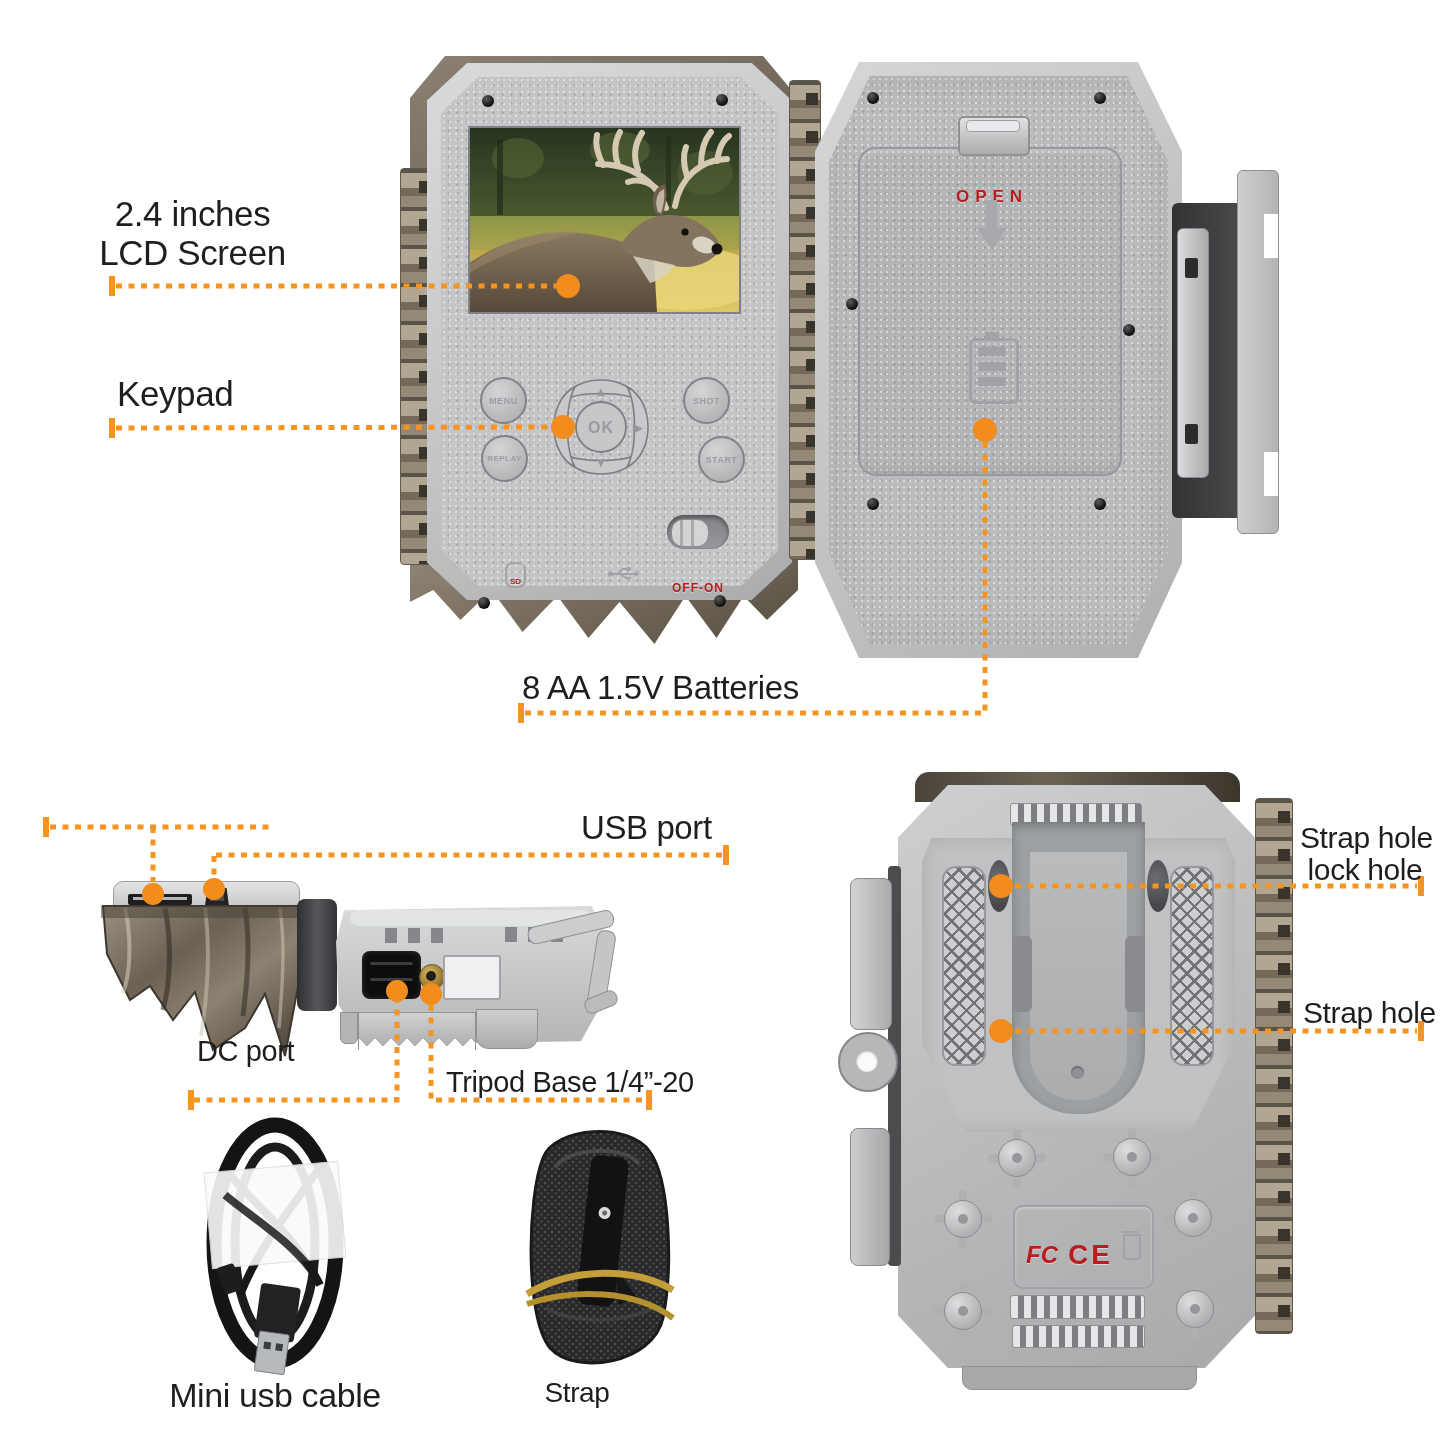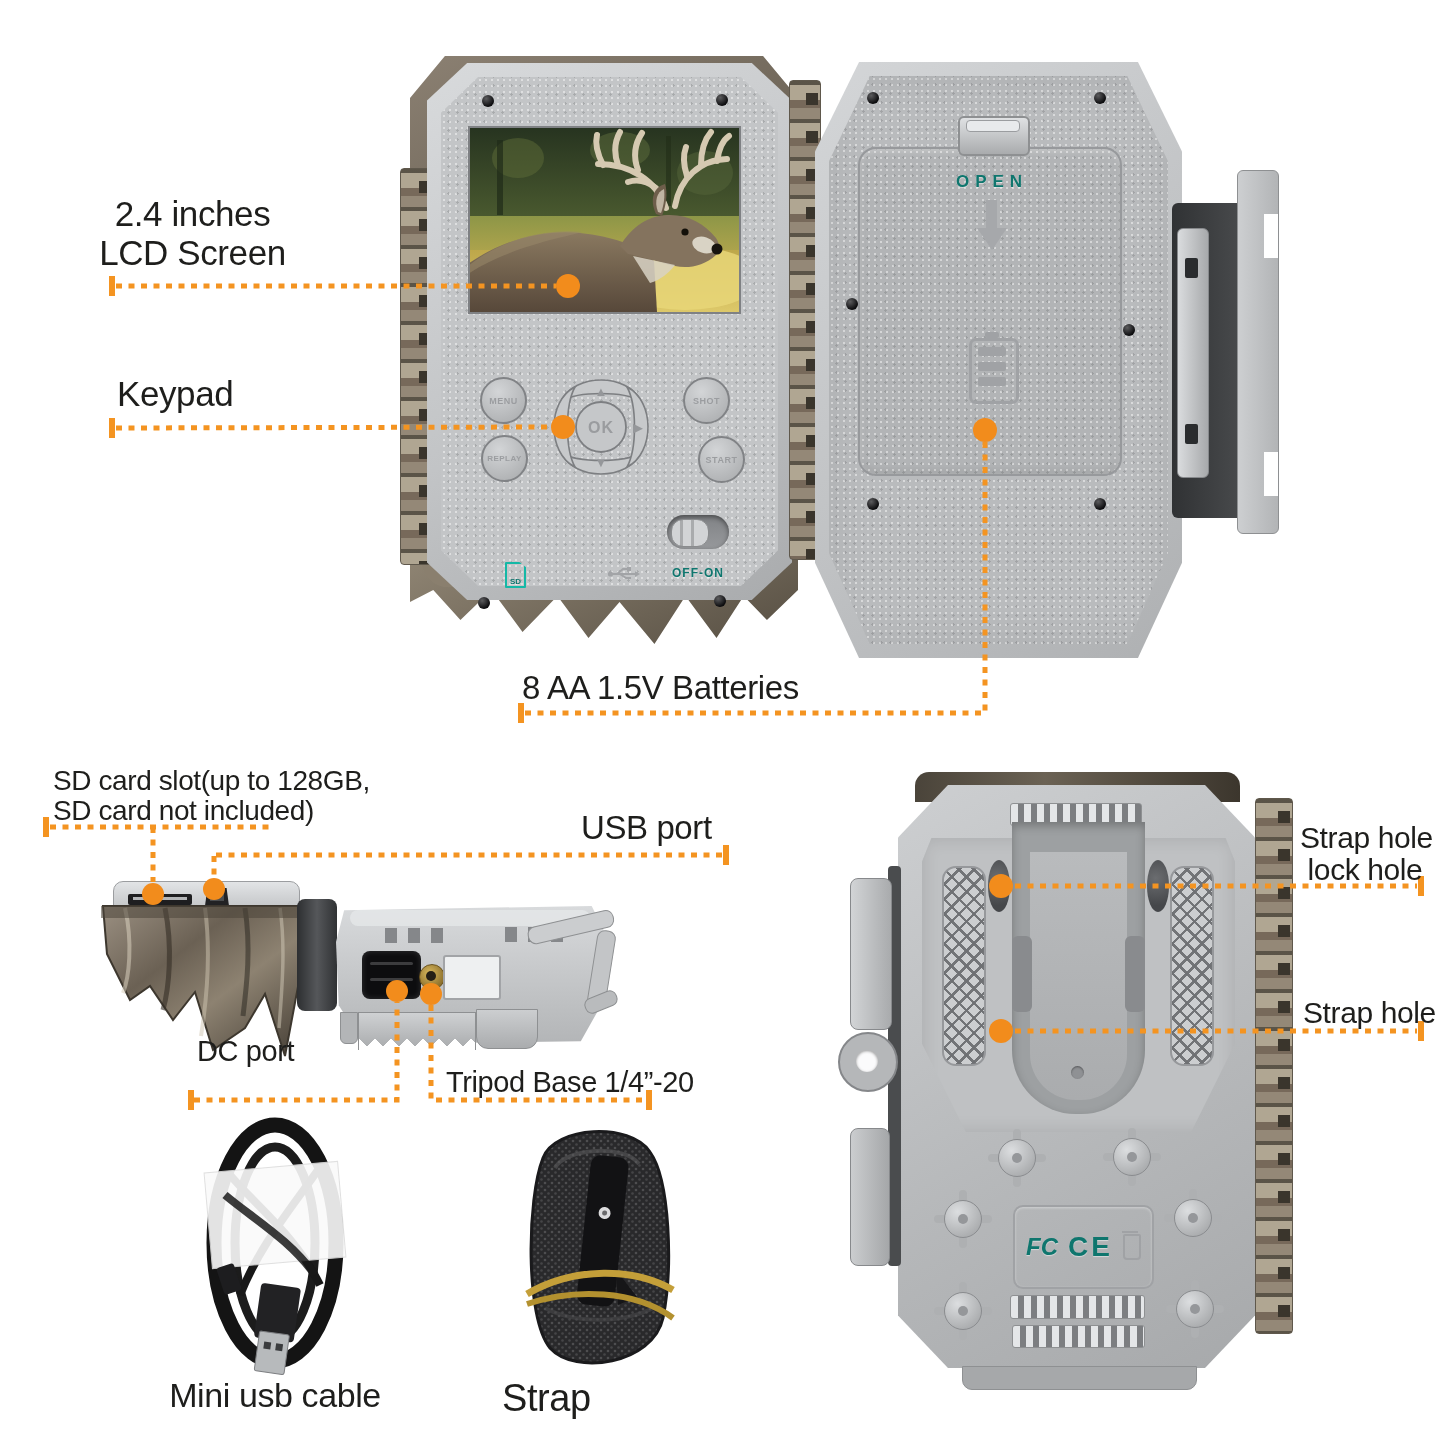--- a/index.html
+++ b/index.html
@@ -34,21 +34,21 @@
      background:radial-gradient(circle at 35% 30%, #5c5c5e, #0c0c0e 70%);}
   .boss{position:absolute;width:40px;height:40px;}
   .boss i{position:absolute;left:-9px;right:-9px;top:16px;height:8px;background:#aeb0b2;border-radius:4px;}
   .boss em{position:absolute;top:-9px;bottom:-9px;left:16px;width:8px;background:#aeb0b2;border-radius:4px;}
   .boss b{position:absolute;inset:1px;border-radius:50%;border:1.5px solid #8a8c8f;
      background:radial-gradient(circle at 35% 30%, #dcdee0, #acaeb0 75%);}
   .boss u{position:absolute;left:15px;top:15px;width:10px;height:10px;border-radius:50%;background:#95979a;}
   .roundbtn{position:absolute;width:43px;height:43px;border-radius:50%;display:flex;align-items:center;justify-content:center;
      background:radial-gradient(circle at 38% 30%, #d3d5d7, #b2b4b6 75%);border:2px solid #818386;
      color:#9b9da0;font-size:9px;letter-spacing:.5px;font-weight:bold;}
-  .engr{color:#0f766e;text-shadow:0 1px 1px rgba(255,255,255,.5);}
+  .engr{color:#b91c1c;text-shadow:0 1px 1px rgba(255,255,255,.5);margin-top:15px;}
   .zigzag-feet{position:absolute;background:linear-gradient(180deg,#cfd1d3,#a9abad);border:1px solid #8e9092;}
   .zigzag-feet:after{content:"";position:absolute;left:0;right:0;bottom:-1px;height:13px;
      background:linear-gradient(-45deg,#ffffff 8px,transparent 0),linear-gradient(45deg,#ffffff 8px,transparent 0);
      background-size:16px 16px;background-position:bottom left;}
 </style>
 </head>
 <body>
 
 <div class="canvas">
 
@@ -146,21 +146,21 @@
     </div>
   <div class="roundbtn" style="left:698px;top:436px;">
     <span>START</span>
     </div>
 
   <div class="abs" style="left:667px;top:515px;width:62px;height:34px;border-radius:17px;
        background:linear-gradient(180deg,#808285,#97999c);box-shadow:inset 0 2px 5px rgba(0,0,0,.45);"></div>
   <div class="abs" style="left:671px;top:519px;width:36px;height:26px;border-radius:12px;
        background:linear-gradient(90deg,#d2d4d6 0 8px,#a9abad 8px 11px,#d2d4d6 11px 19px,#a9abad 19px 22px,#d2d4d6 22px);border:1px solid #8a8c8e;"></div>
 
-  <div class="abs" style="left:505px;top:562px;width:17px;height:22px;border:2px solid #14b8a6;border-radius:1px;
+  <div class="abs" style="left:505px;top:562px;width:17px;height:22px;border:2px solid #a3a3a3;border-radius:8px;
        clip-path:polygon(0 0,68% 0,100% 20%,100% 100%,0 100%);display:flex;align-items:flex-end;justify-content:center;">
        <span class="engr" style="font-size:8px;font-weight:bold;">SD</span>
     </div>
   <svg class="abs" style="left:607px;top:566px;" width="34" height="15" viewBox="0 0 34 15">
     <g stroke="#a2a4a7" stroke-width="2" fill="none">
       <path d="M3,8 H28"></path>
         <path d="M10,8 L16,3 H21"></path>
         <path d="M13,8 L19,12 H24"></path>
     </g>
     <circle cx="3.5" cy="8" r="2.6" fill="#a2a4a7"></circle>
@@ -419,30 +419,26 @@
       <circle cx="1001" cy="1031" r="12"></circle>
     </g>
   </svg>
 
   <div class="callout" style="left:90px;top:194px;width:205px;text-align:center;font-size:35px;">
     <div>2.4 inches</div>
     <div>LCD Screen</div>
   </div>
   <div class="callout" style="left:117px;top:374px;font-size:35px;">Keypad</div>
   <div class="callout" style="left:522px;top:670px;font-size:33px;">8 AA 1.5V Batteries</div>
-  <div class="callout" style="left:53px;top:766px;font-size:28px;line-height:1.06;">
-    <div>SD card slot(up to 128GB,</div>
-    <div>SD card not included)</div>
-  </div>
   <div class="callout" style="left:581px;top:810px;font-size:33px;">USB port</div>
   <div class="callout" style="left:184px;top:1036px;font-size:29px;line-height:1.08;">
     <div style="margin-left:13px;">DC port</div>
   </div>
   <div class="callout" style="left:446px;top:1066px;font-size:29px;">Tripod Base 1/4”-20</div>
   <div class="callout" style="left:1300px;top:822px;width:130px;text-align:center;font-size:30px;line-height:1.05;">
     <div>Strap hole</div>
     <div>lock hole</div>
   </div>
   <div class="callout" style="left:1303px;top:996px;font-size:30px;">Strap hole</div>
   <div class="callout" style="left:169px;top:1376px;width:212px;text-align:center;font-size:34px;">Mini usb cable</div>
-  <div class="callout" style="left:502px;top:1377px;width:150px;font-size:38px;">Strap</div>
+  <div class="callout" style="left:502px;top:1377px;width:150px;text-align:center;font-size:28px;">Strap</div>
 
 </div>
 
 </body></html>

